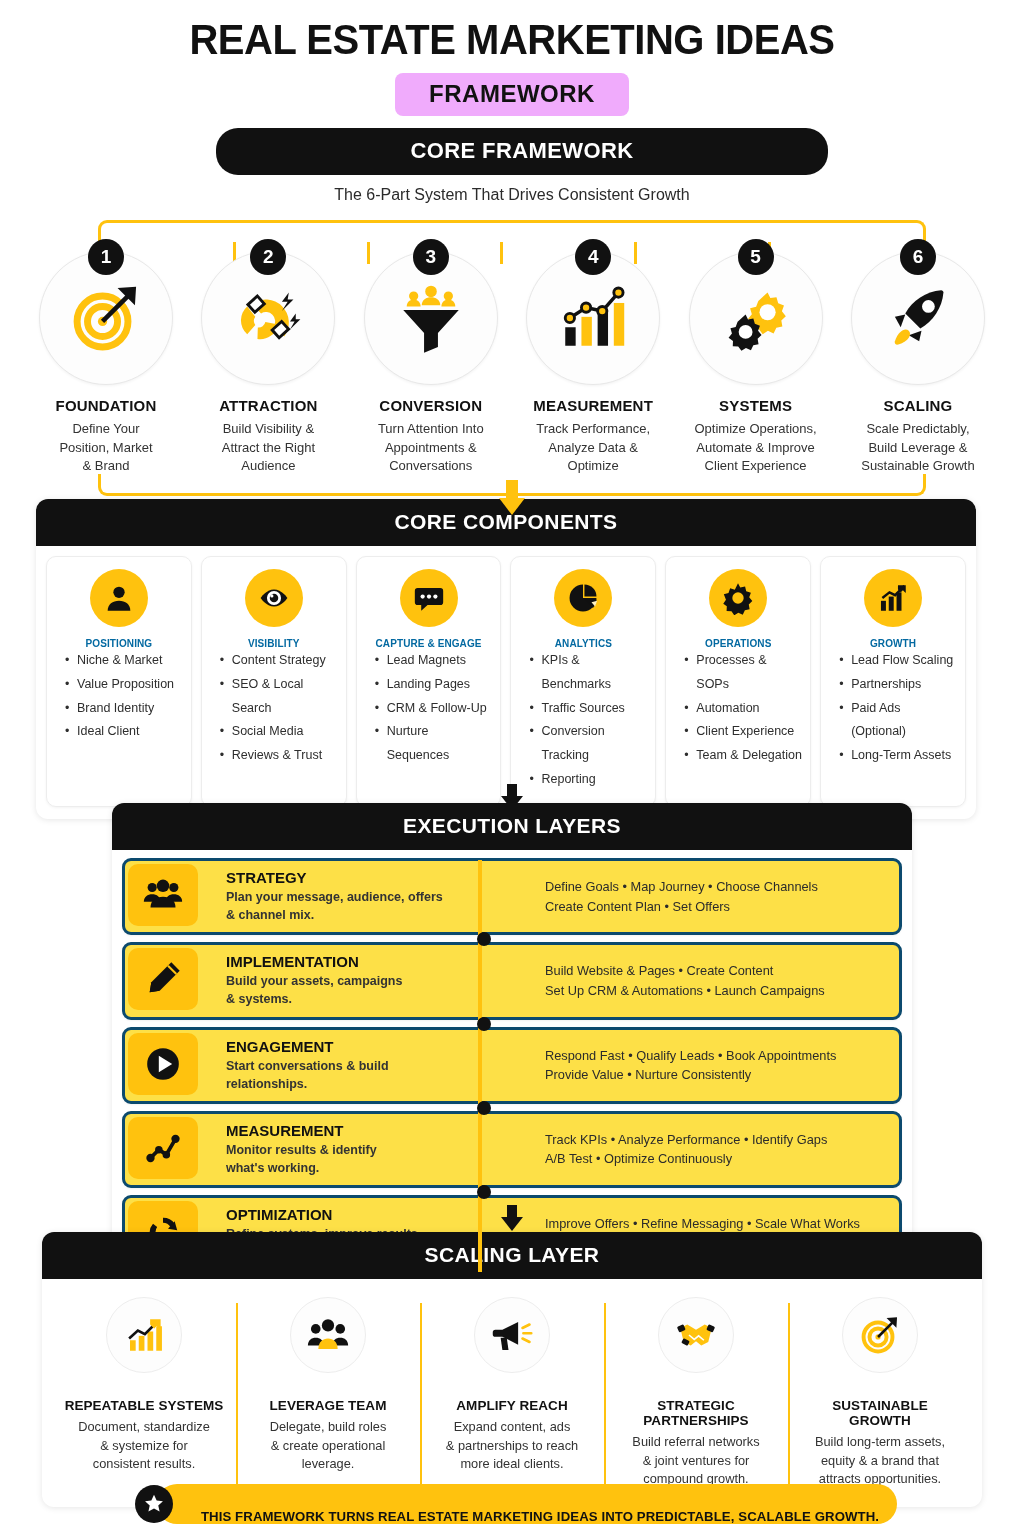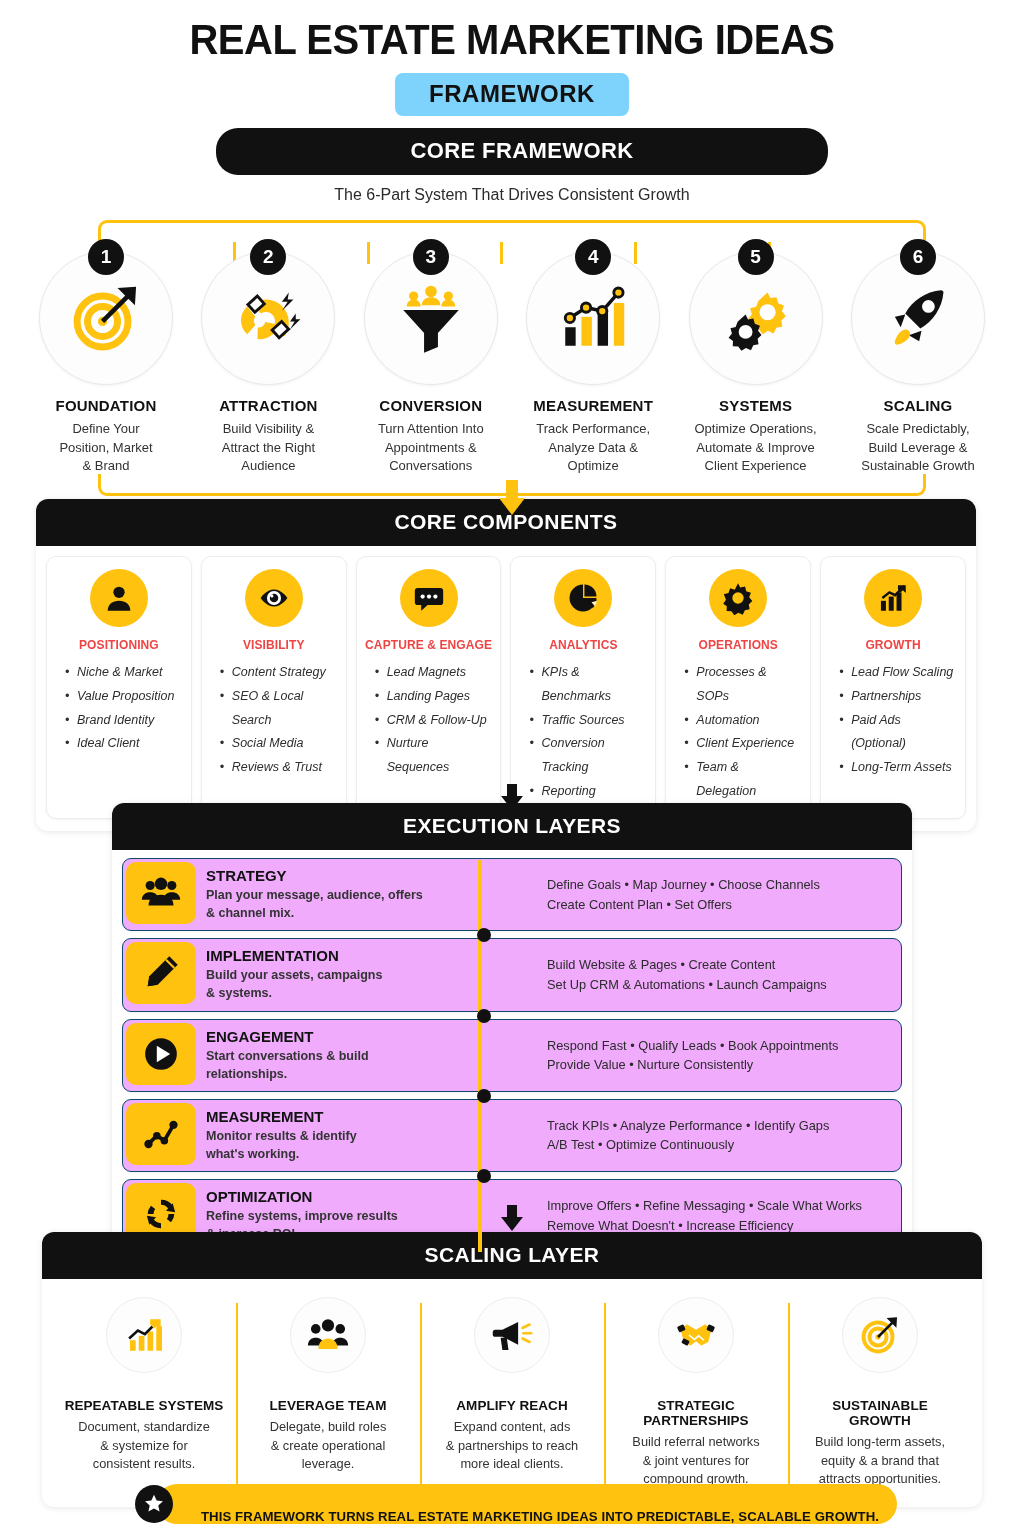--- a/index.html
+++ b/index.html
@@ -20,21 +20,21 @@
     letter-spacing: -0.5px;
     color: #111111;
     padding-top: 16px;
     line-height: 1.1;
     font-stretch: condensed;
     transform: scaleX(0.93);
   }
   .framework-pill-wrap { text-align: center; margin-top: 10px; }
   .framework-pill {
     display: inline-block;
-    background: #7dd3fc;
+    background: #f0abfc;
     color: #111111;
     font-size: 24px;
     font-weight: 700;
     letter-spacing: 0.5px;
     padding: 7px 34px 8px;
     border-radius: 8px;
   }
   .core-framework-bar-wrap { text-align: center; margin-top: 12px; padding-left: 20px; }
   .core-framework-bar {
     display: block;
@@ -137,44 +137,45 @@
   .cc-grid { display: flex; gap: 9px; }
   .cc-card {
     flex: 1; background: #fff; border: 1px solid #ededed; border-radius: 10px;
     padding: 12px 8px 14px; box-shadow: 0 1px 3px rgba(0,0,0,0.05);
   }
   .cc-icon {
     width: 58px; height: 58px; border-radius: 50%; background: #FFC20E;
     margin: 0 auto; display: flex; align-items: center; justify-content: center;
   }
   .cc-title {
-    text-align: center; margin-top: 11px; font-size: 12px;
-    font-weight: 700; color: #ef4444; letter-spacing: 0.1px;
-  }
-  .cc-list { margin-top: 9px; padding-left: 10px; list-style: none; font-style: italic; }
+    text-align: center; margin-top: 11px; font-size: 10px;
+    font-weight: 700; color: #0369a1; letter-spacing: 0.1px;
+  }
+  .cc-list { padding-left: 10px; list-style: none; }
   .cc-list li {
     font-size: 12.5px; color: #2e2e2e; line-height: 1.9;
     position: relative; padding-left: 12px;
   }
   .cc-list li::before {
     content: "•"; position: absolute; left: 0; top: 0; color: #2e2e2e;
   }
 
   
   .el-wrap { position: absolute; left: 112px; top: 803px; width: 800px; }
   .el-body { padding: 8px 10px 10px; position: relative; }
   .el-vline {
     position: absolute; left: 366px; top: 10px; bottom: 10px;
     width: 4px; background: #FFC20E; z-index: 1;
   }
   .el-row {
     display: flex; align-items: stretch; position: relative;
-    background: #f0abfc; border: 1px solid #0c4a6e; border-radius: 9px;
+    background: #fde047; border: 3px solid #0c4a6e; border-radius: 9px;
     margin-bottom: 3px; min-height: 68px;
     box-shadow: 0 1px 2px rgba(0,0,0,0.05);
+    gap: 18px;
   }
   .el-row:last-child { margin-bottom: 0; }
   .el-icon {
     width: 70px; min-width: 70px; height: 62px; margin: 3px 10px 3px 3px;
     border-radius: 10px; background: #FFC20E;
     display: flex; align-items: center; justify-content: center;
   }
   .el-text { flex: 1; padding: 8px 0 8px 0; }
   .el-title { font-size: 15px; font-weight: 700; color: #111111; }
   .el-desc { font-size: 12.5px; color: #333333; line-height: 1.45; margin-top: 2px; font-weight: bold; }

